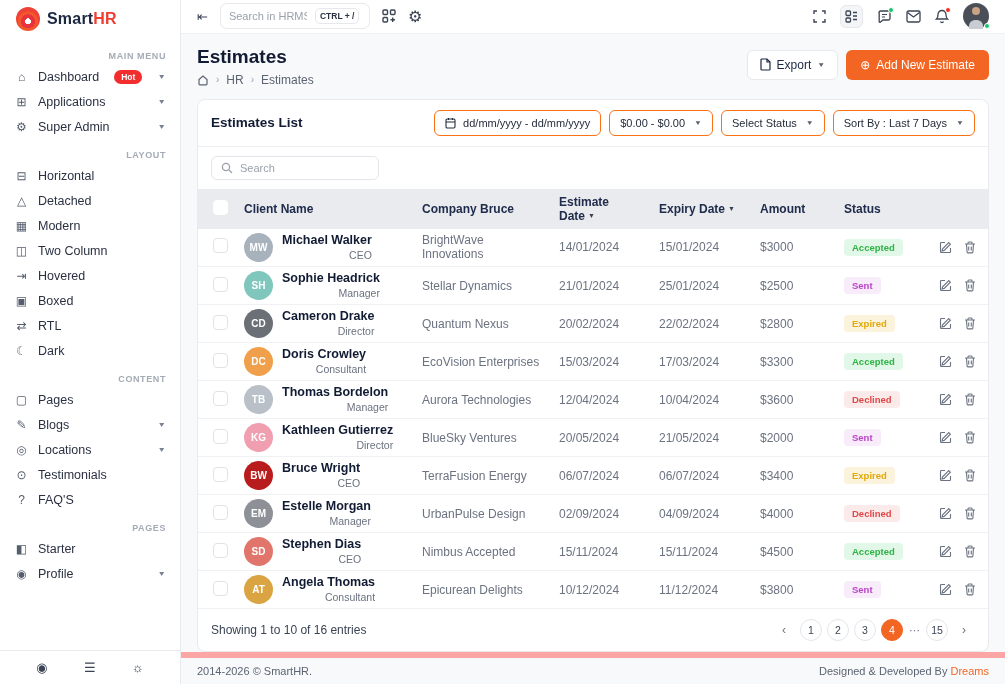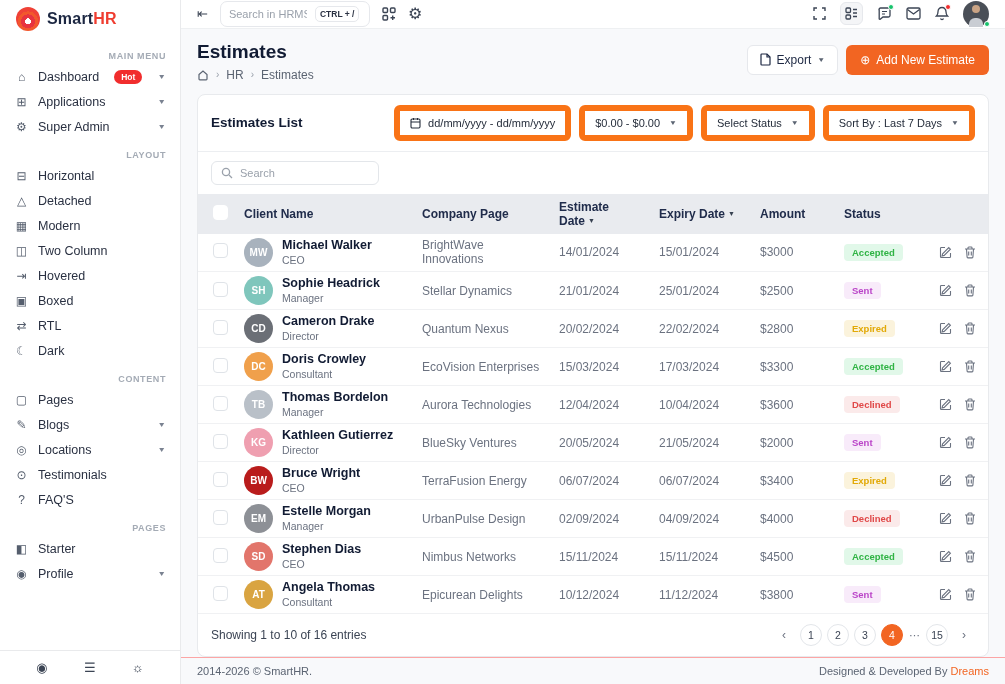--- a/index.html
+++ b/index.html
@@ -50,21 +50,21 @@
   .breadcrumb .sep { color:#9aa1ab; font-size:10px; }
   .pg-actions { display:flex; gap:8px; margin-top:4px; }
   .btn-export { display:flex; align-items:center; gap:6px; background:#fff; border:1px solid #e6e8ec; border-radius:6px; padding:7px 12px; font-size:12px; color:#1c2742; cursor:pointer; }
   .btn-add { display:flex; align-items:center; gap:6px; background:#f26522; border:0; border-radius:6px; padding:7px 14px; font-size:12px; color:#fff; cursor:pointer; }
   .chev-s { font-size:8px; color:#5b6472; transform:scaleY(.8); }
 
   .card { background:#fff; border:1px solid #e8eaed; border-radius:8px; margin:2px 16px 0 16px; }
   .card-head { display:flex; align-items:center; justify-content:space-between; padding:10px 13px; border-bottom:1px solid #eceef1; }
   .card-title { font-size:13.5px; font-weight:700; color:#111b33; }
   .filters { display:flex; gap:8px; }
-  .pill { display:flex; align-items:center; gap:7px; border:6px solid #f97316; border-radius:6px; padding:6px 10px; font-size:11px; color:#252d3b; background:#fff; cursor:pointer; white-space:nowrap; }
+  .pill { display:flex; align-items:center; gap:7px; border:1px solid #f97316; border-radius:6px; padding:6px 10px; font-size:11px; color:#252d3b; background:#fff; cursor:pointer; white-space:nowrap; }
   .pill .chev-s { margin-left:2px; }
 
   .list-controls { display:flex; align-items:center; justify-content:space-between; padding:9px 13px; }
   .rpp { display:flex; align-items:center; gap:8px; font-size:12px; color:#3b4454; }
   .rpp-select { display:flex; align-items:center; gap:6px; border:1px solid #e3e6ea; border-radius:6px; padding:4px 8px; font-size:11.5px; cursor:pointer; color:#252d3b; }
   .tbl-search { display:flex; align-items:center; gap:7px; border:1px solid #e3e6ea; border-radius:6px; padding:5px 9px; width:168px; background:#fff; }
   .tbl-search input { border:0; outline:0; font-size:11px; width:120px; font-family:inherit; }
   .tbl-search input::placeholder { color:#9aa1ab; }
 
   table { width:100%; border-collapse:collapse; table-layout:fixed; }
@@ -74,41 +74,41 @@
   th.c-company { width:137px; }
   th.c-estdate { width:100px; }
   th.c-expdate { width:101px; }
   th.c-amount { width:84px; }
   th.c-status { width:95px; }
   th.c-actions { width:auto; }
   tbody td { border-bottom:1px solid #f0f1f3; padding:4px 8px; height:38px; font-size:12px; color:#6b7280; }
   .cb { display:inline-block; width:15px; height:15px; border:1px solid #dfe3e8; border-radius:4px; background:#fff; cursor:pointer; }
   thead .cb { border-color:#fff; }
   .sort-arr { font-size:7px; color:#374151; margin-left:3px; vertical-align:2px; }
-  .client-wrap { display:flex; align-items:center; gap:9px; }
+  .client-wrap { display:flex; align-items:center; gap:9px;text-align:right; }
   .avatar { width:29px; height:29px; border-radius:50%; color:#fff; font-size:10px; font-weight:700;
     display:flex; align-items:center; justify-content:center; flex:none; }
   .client-name { font-size:12.5px; font-weight:600; color:#111b33; line-height:1.25; }
   .client-role { font-size:10.5px; color:#6b7280; line-height:1.25; }
   .badge { display:inline-block; font-size:9.5px; font-weight:600; padding:3px 8px; border-radius:4px; }
   .row-actions { display:flex; gap:12px; align-items:center; }
   .act-btn { cursor:pointer; color:#6b7280; display:flex; }
   .act-btn svg { display:block; }
 
   .card-foot { display:flex; align-items:center; justify-content:space-between; padding:10px 13px; }
   .foot-summary { font-size:12px; color:#3b4454; }
   .pager { display:flex; align-items:center; gap:5px; }
   .pg-btn { width:22px; height:22px; border-radius:50%; border:1px solid #e3e6ea; background:#fff; color:#3b4454;
     font-size:10.5px; display:flex; align-items:center; justify-content:center; cursor:pointer; }
   .pg-btn.nav-arrow { border:0; color:#6b7280; font-size:12px; }
   .pg-btn.active { background:#f26522; border-color:#f26522; color:#fff; }
   .pg-ellipsis { font-size:11px; color:#6b7280; padding:0 1px; }
 
   .footer { margin-top:auto; display:flex; align-items:center; justify-content:space-between; padding:7px 16px;
-    border-top:1px solid #fca5a5; font-size:11px; color:#5b6472; background:#f8f9fb; }
+    border-top:6px solid #fca5a5; font-size:11px; color:#5b6472; background:#f8f9fb; }
   .footer .brand { color:#f26522; }
 </style>
 </head>
 <body>
 
 <div class="app">
 
   <aside class="sidebar">
     <div class="logo-row">
       <span class="logo-mark"></span>
@@ -335,21 +335,21 @@
             </svg>
           <input placeholder="Search" style="">
         </div>
       </div>
 
       <table>
         <thead>
           <tr>
             <th class="c-check"><span class="cb"></span></th>
             <th class="c-client"><span>Client Name</span></th>
-            <th class="c-company"><span>Company Page</span></th>
+            <th class="c-company"><span>Company Bruce</span></th>
             <th class="c-estdate"><span>Estimate Date</span><span class="sort-arr">▼</span></th>
             <th class="c-expdate"><span>Expiry Date</span><span class="sort-arr">▼</span></th>
             <th class="c-amount"><span>Amount</span></th>
             <th class="c-status"><span>Status</span></th>
             <th class="c-actions"></th>
           </tr>
         </thead>
         <tbody id="table-body">
             <tr>
               <td class="c-check"><span class="cb"></span></td>
@@ -619,21 +619,21 @@
               <td class="c-check"><span class="cb"></span></td>
               <td>
                 <div class="client-wrap">
                   <div class="avatar" style="background: rgb(226, 117, 107);">SD</div>
                   <div>
                     <div class="client-name">Stephen Dias</div>
                     <div class="client-role">CEO</div>
                   </div>
                 </div>
               </td>
-              <td>Nimbus Networks</td>
+              <td>Nimbus Accepted</td>
               <td>15/11/2024</td>
               <td>15/11/2024</td>
               <td>$4500</td>
               <td><span class="badge" style="color: rgb(47, 179, 68); background: rgb(225, 248, 233);">Accepted</span></td>
               <td>
                 <div class="row-actions">
                   <span class="act-btn">
                     <svg width="13" height="13" viewBox="0 0 13 13">
                       <path d="M9.8 1.6l1.6 1.6-6.2 6.2-2.2.6.6-2.2 6.2-6.2z" fill="none" stroke="#6b7280" stroke-width="1.1"></path>
                       <path d="M11.5 7v3.7c0 .5-.4.8-.8.8H2.3a.8.8 0 0 1-.8-.8V2.3c0-.4.3-.8.8-.8H6" fill="none" stroke="#6b7280" stroke-width="1.1"></path>

